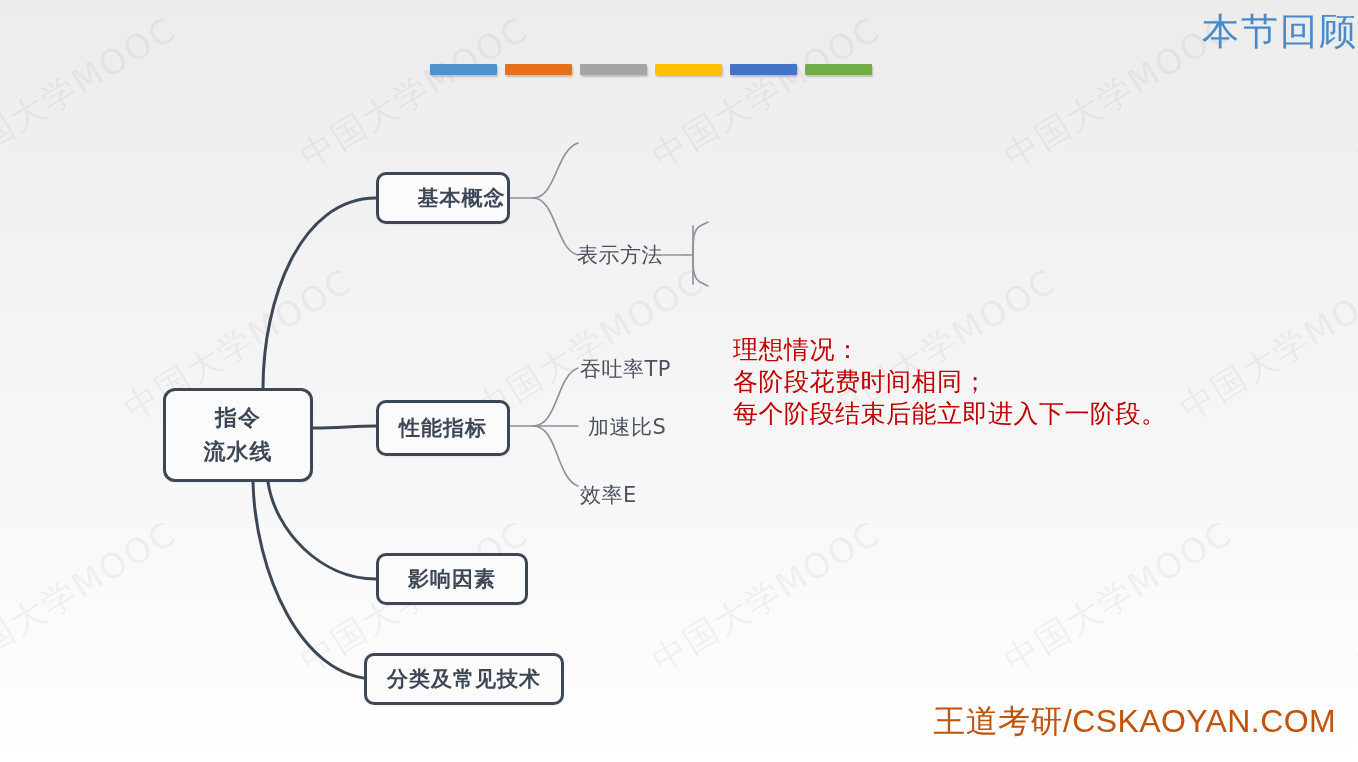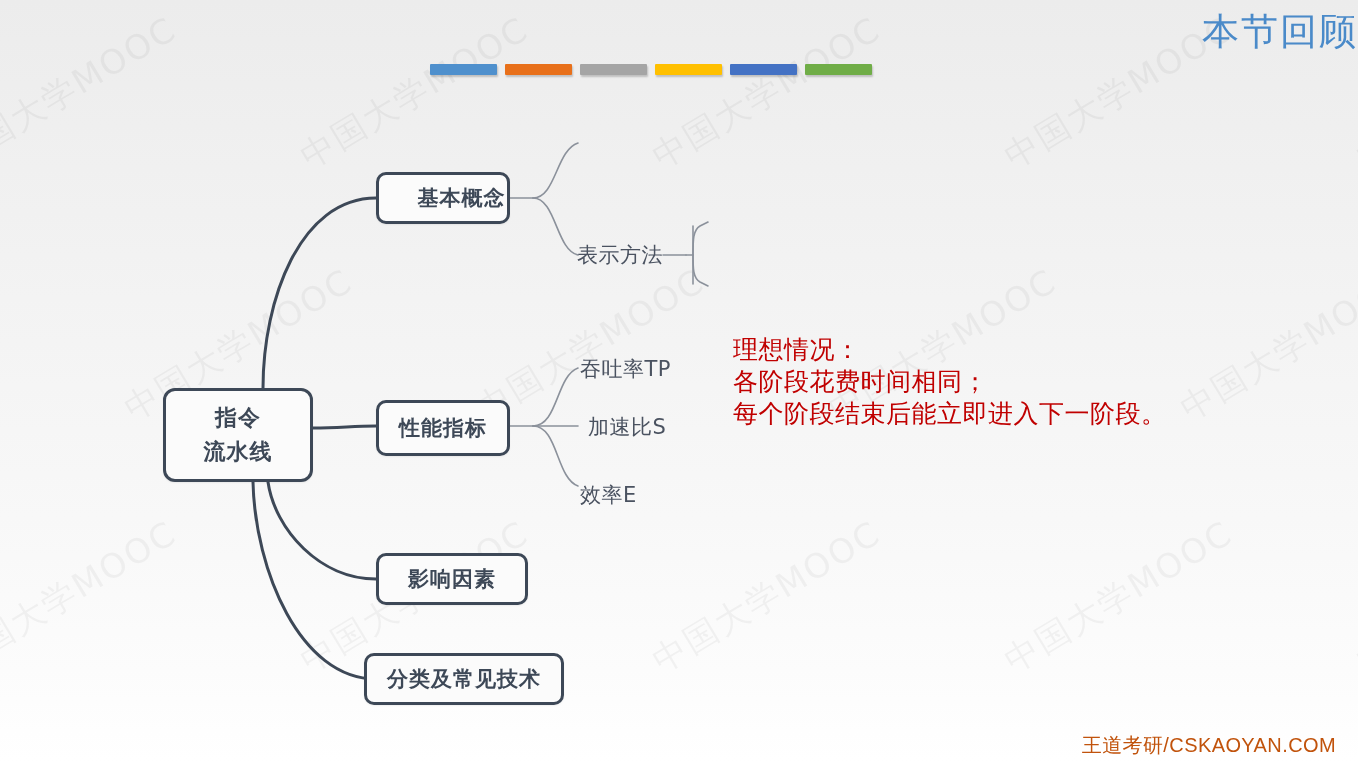--- a/index.html
+++ b/index.html
@@ -148,24 +148,24 @@
     color: #c00000;
     line-height: 32px;
     white-space: pre-line;
     letter-spacing: 0.5px;
   }
 
   
   #footer-brand {
     position: absolute;
     right: 22px;
-    bottom: 3px;
+    bottom: 18px;
     z-index: 5;
     font-family: "Liberation Sans", "DejaVu Sans", sans-serif;
-    font-size: 20px;
+    font-size: 32px;
     font-weight: 400;
     color: #c1530c;
     letter-spacing: 0.4px;
     white-space: nowrap;
   }
 </style>
 </head>
 <body>
 
 <div id="slide">

